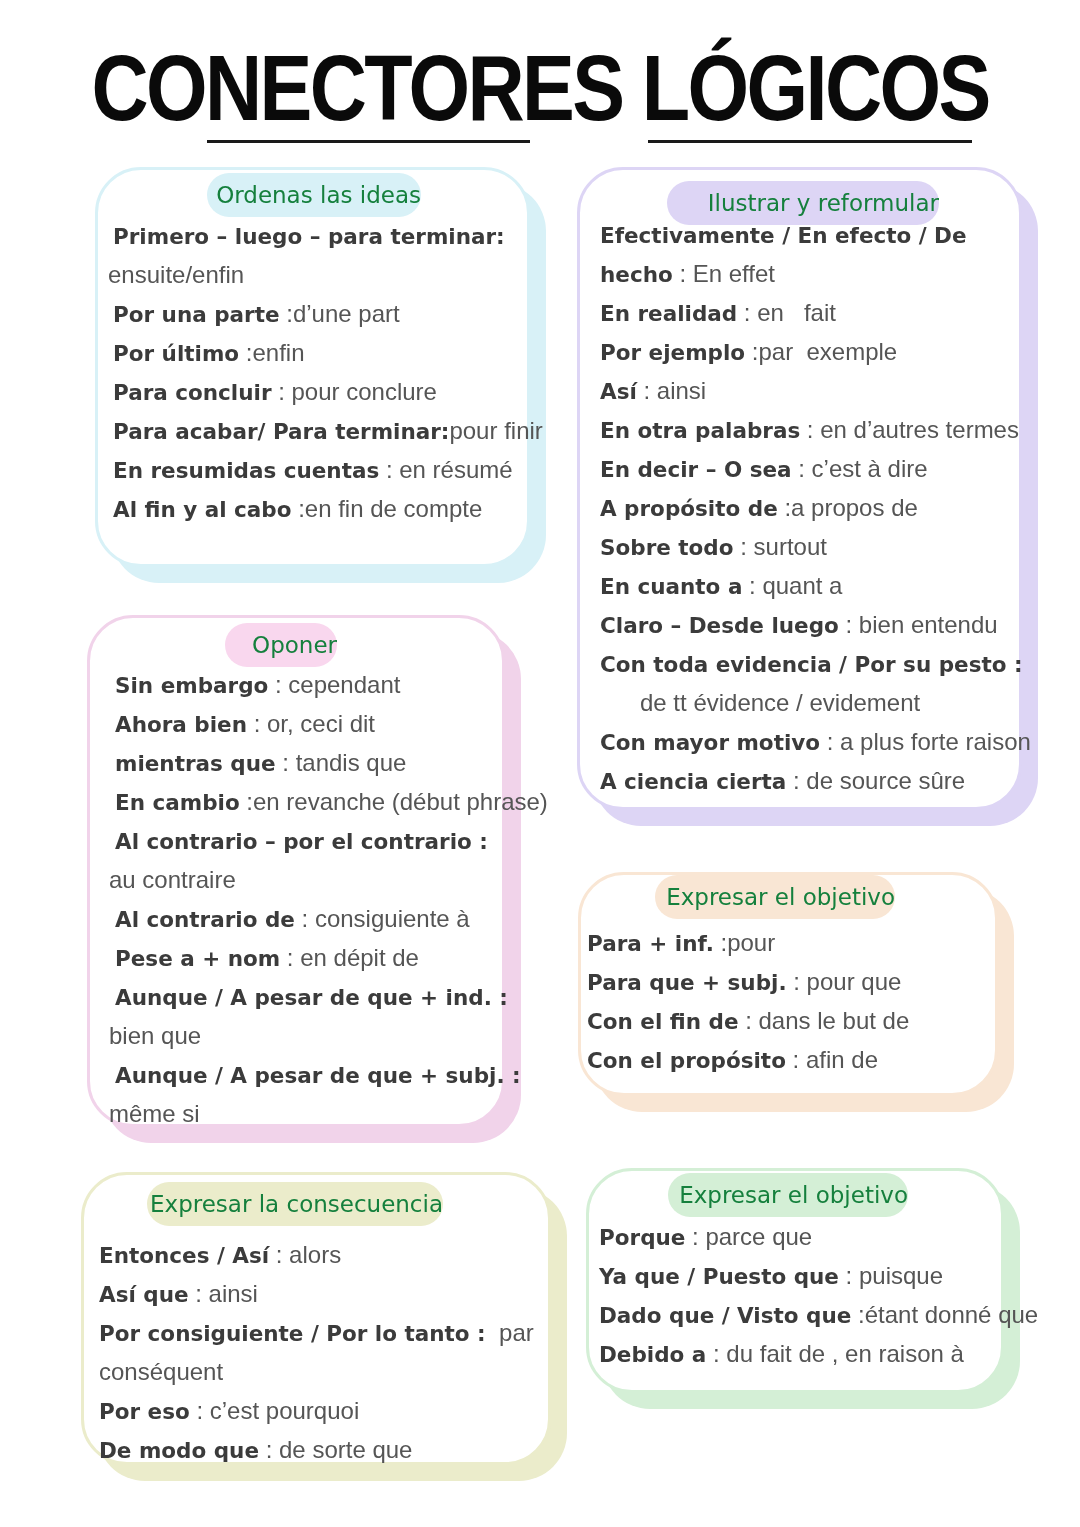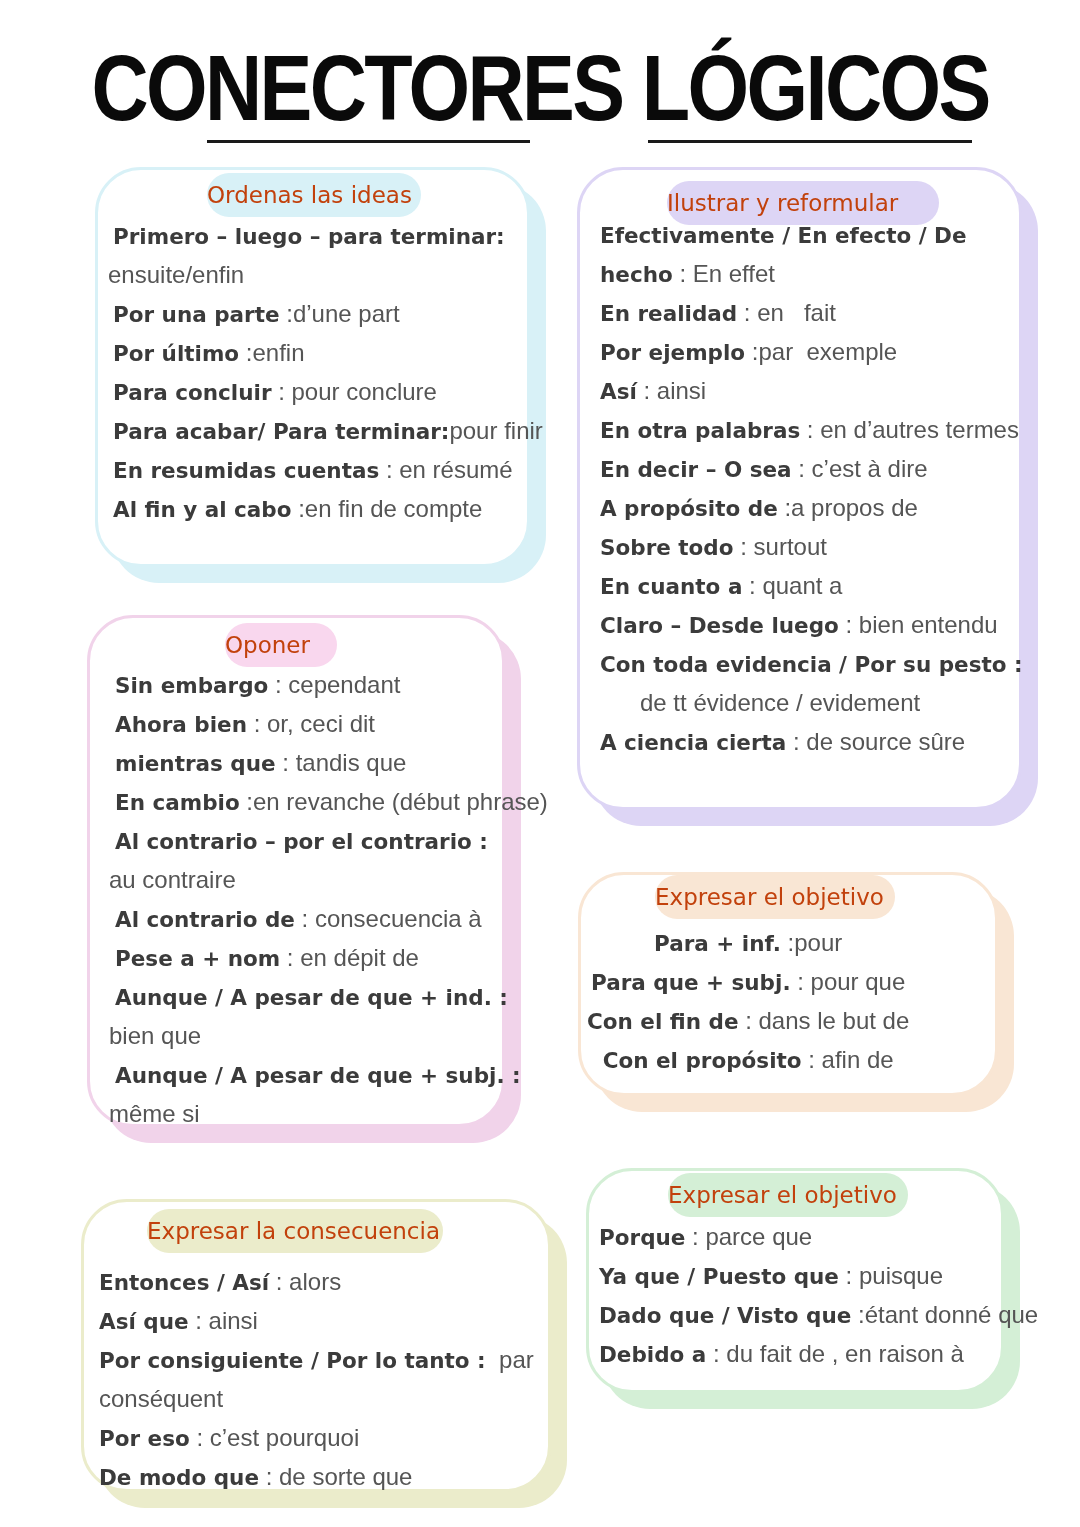--- a/index.html
+++ b/index.html
@@ -5,22 +5,22 @@
   html, body { margin:0; padding:0; background:#ffffff; }
   body { width:1080px; height:1527px; position:relative; overflow:hidden;
          font-family:"DejaVu Sans", sans-serif; color:#3a3a3a; }
   .title { position:absolute; left:0; top:38px; width:1080px; text-align:center;
            font-family:"Liberation Sans", sans-serif; font-weight:bold; font-size:92px;
            letter-spacing:-3px; color:#0a0a0a; transform:scaleX(0.86); transform-origin:center; line-height:100px; }
   .rule { position:absolute; top:140px; height:3px; background:#1a1a1a; }
   .card { position:absolute; }
   .card .back { position:absolute; left:16px; top:16px; right:-16px; bottom:-16px; border-radius:48px; }
   .card .front { position:absolute; inset:0; background:#fff; border-radius:46px; border:3px solid; box-sizing:border-box; }
-  .pill { position:absolute; border-radius:22px; height:44px; line-height:44px; text-align:left;
-          font-family:"DejaVu Sans", sans-serif; font-size:23px; color:#c2410c; white-space:nowrap; }
+  .pill { position:absolute; border-radius:22px; height:44px; line-height:44px; text-align:right;
+          font-family:"DejaVu Sans", sans-serif; font-size:23px; color:#15803d; white-space:nowrap; }
   .lines { position:absolute; font-size:22.5px; line-height:38px; white-space:nowrap; }
   .line { display:block; }
   .es { font-weight:bold; color:#3b3b3b; font-size:21.5px; }
   .fr { color:#555; font-family:"Liberation Sans", sans-serif; font-size:24px; }
 </style>
 </head>
 <body>
 
 <div class="title">CONECTORES LÓGICOS</div>
 <div class="rule" style="left:207px; width:323px;"></div>
@@ -53,57 +53,58 @@
     <span class="line"><span class="es">Por ejemplo</span><span class="fr" style="white-space:pre"> :par  exemple</span></span>
     <span class="line"><span class="es">Así</span><span class="fr"> : ainsi</span></span>
     <span class="line"><span class="es">En otra palabras</span><span class="fr"> : en d’autres termes</span></span>
     <span class="line"><span class="es">En decir – O sea</span><span class="fr"> : c’est à dire</span></span>
     <span class="line"><span class="es">A propósito de</span><span class="fr"> :a propos de</span></span>
     <span class="line"><span class="es">Sobre todo</span><span class="fr"> : surtout</span></span>
     <span class="line"><span class="es">En cuanto a</span><span class="fr"> : quant a</span></span>
     <span class="line"><span class="es">Claro – Desde luego</span><span class="fr"> : bien entendu</span></span>
     <span class="line"><span class="es">Con toda evidencia / Por su pesto :</span><span class="fr"></span></span>
     <span class="line"><span class="es"></span><span class="fr" style="white-space:pre">      de tt évidence / evidement</span></span>
+    <span class="line"><span class="es">Con mayor motivo</span><span class="fr"> : a plus forte raison</span></span>
     <span class="line"><span class="es">A ciencia cierta</span><span class="fr"> : de source sûre</span></span>
   </div>
 </div>
 
 <div class="card" style="left:87px; top:615px; width:418px; height:512px;">
   <div class="back" style="background:#f1d3ea;"></div>
   <div class="front" style="border-color:#f1d3ea;"></div>
   <div class="pill" style="left:138px; top:8px; width:112px; background:#f9d7ee;">Oponer</div>
   <div class="lines" style="left:22px; top:51px;">
     <span class="line" style="padding-left:6px"><span class="es">Sin embargo</span><span class="fr"> : cependant</span></span>
     <span class="line" style="padding-left:6px"><span class="es">Ahora bien</span><span class="fr"> : or, ceci dit</span></span>
     <span class="line" style="padding-left:6px"><span class="es">mientras que</span><span class="fr"> : tandis que</span></span>
     <span class="line" style="padding-left:6px"><span class="es">En cambio</span><span class="fr"> :en revanche (début phrase)</span></span>
     <span class="line" style="padding-left:6px"><span class="es">Al contrario – por el contrario :</span><span class="fr"></span></span>
     <span class="line"><span class="es"></span><span class="fr">au contraire</span></span>
-    <span class="line" style="padding-left:6px"><span class="es">Al contrario de</span><span class="fr"> : consecuencia à</span></span>
+    <span class="line" style="padding-left:6px"><span class="es">Al contrario de</span><span class="fr"> : consiguiente à</span></span>
     <span class="line" style="padding-left:6px"><span class="es">Pese a + nom</span><span class="fr"> : en dépit de</span></span>
     <span class="line" style="padding-left:6px"><span class="es">Aunque / A pesar de que + ind. :</span><span class="fr"></span></span>
     <span class="line"><span class="es"></span><span class="fr">bien que</span></span>
     <span class="line" style="padding-left:6px"><span class="es">Aunque / A pesar de que + subj. :</span><span class="fr"></span></span>
     <span class="line"><span class="es"></span><span class="fr">même si</span></span>
   </div>
 </div>
 
 <div class="card" style="left:578px; top:872px; width:420px; height:224px;">
   <div class="back" style="background:#f9e6d4;"></div>
   <div class="front" style="border-color:#f9e6d4;"></div>
   <div class="pill" style="left:77px; top:3px; width:240px; background:#f9e6d4;">Expresar el objetivo</div>
-  <div class="lines" style="left:9px; top:52px;text-align:center;">
+  <div class="lines" style="left:9px; top:52px;">
     <span class="line"><span class="es">Para + inf.</span><span class="fr"> :pour</span></span>
     <span class="line"><span class="es">Para que + subj.</span><span class="fr"> : pour que</span></span>
     <span class="line"><span class="es">Con el fin de</span><span class="fr"> : dans le but de</span></span>
     <span class="line"><span class="es">Con el propósito</span><span class="fr"> : afin de</span></span>
   </div>
 </div>
 
-<div class="card" style="left:81px; top:1199px; width:470px; height:293px;">
+<div class="card" style="left:81px; top:1172px; width:470px; height:293px;">
   <div class="back" style="background:#ebeccb;"></div>
   <div class="front" style="border-color:#ebeccb;"></div>
   <div class="pill" style="left:66px; top:10px; width:296px; background:#ebeccb;">Expresar la consecuencia</div>
   <div class="lines" style="left:18px; top:64px;">
     <span class="line"><span class="es">Entonces / Así</span><span class="fr"> : alors</span></span>
     <span class="line"><span class="es">Así que</span><span class="fr"> : ainsi</span></span>
     <span class="line"><span class="es">Por consiguiente / Por lo tanto :</span><span class="fr" style="white-space:pre">  par</span></span>
     <span class="line"><span class="es"></span><span class="fr">conséquent</span></span>
     <span class="line"><span class="es">Por eso</span><span class="fr"> : c’est pourquoi</span></span>
     <span class="line"><span class="es">De modo que</span><span class="fr"> : de sorte que</span></span>

